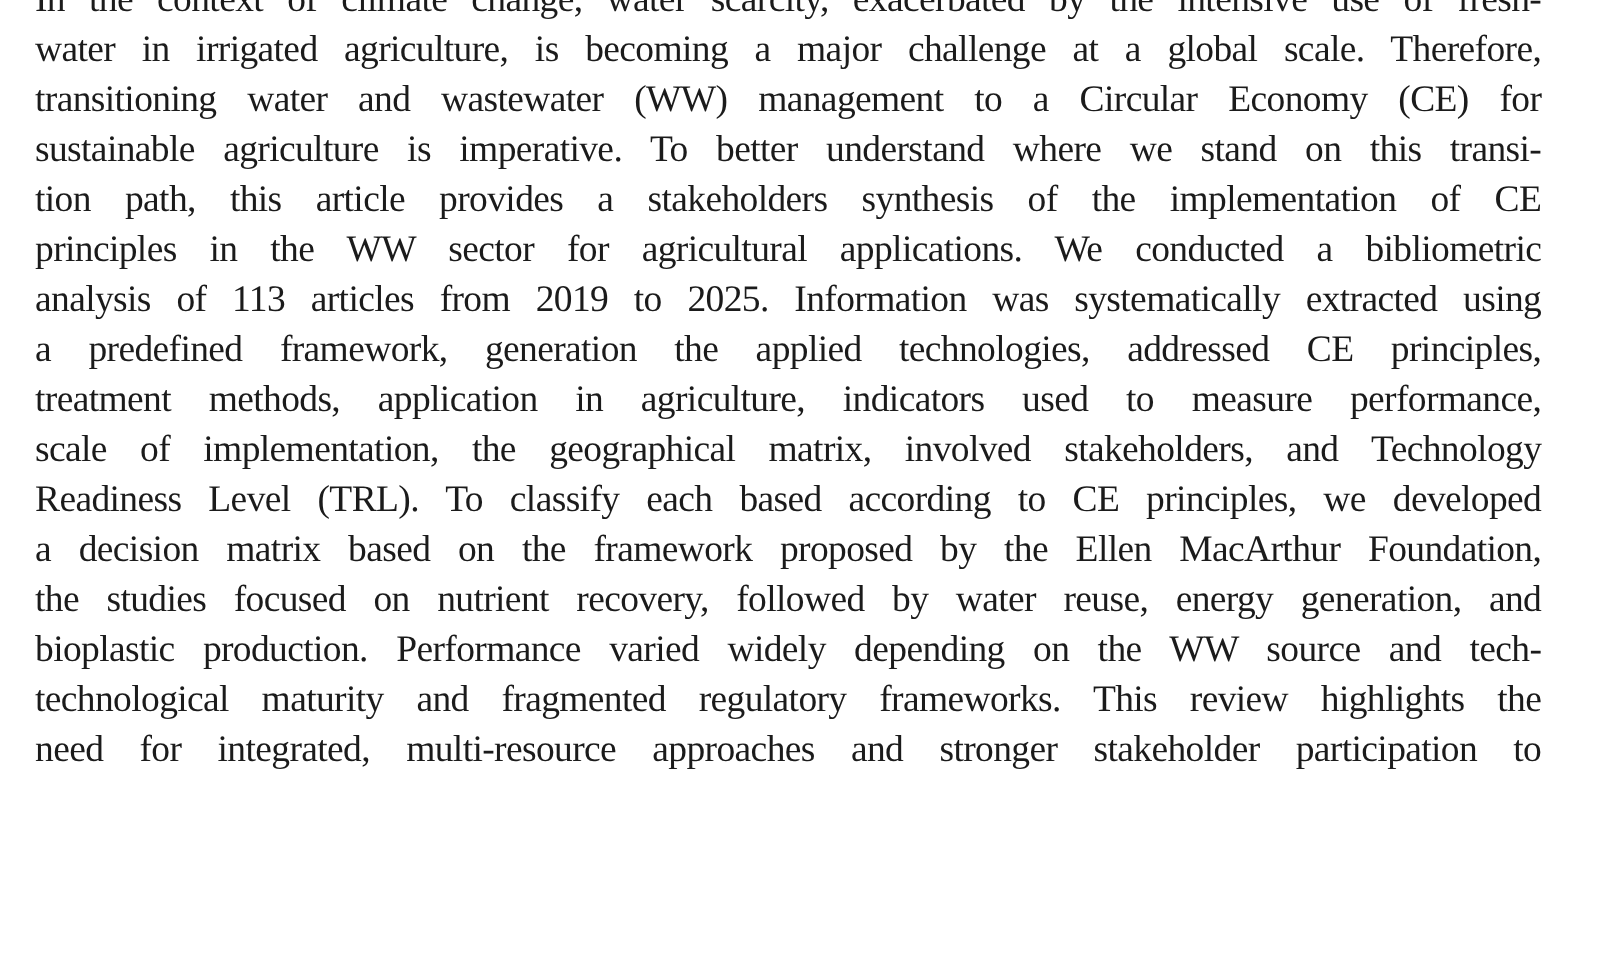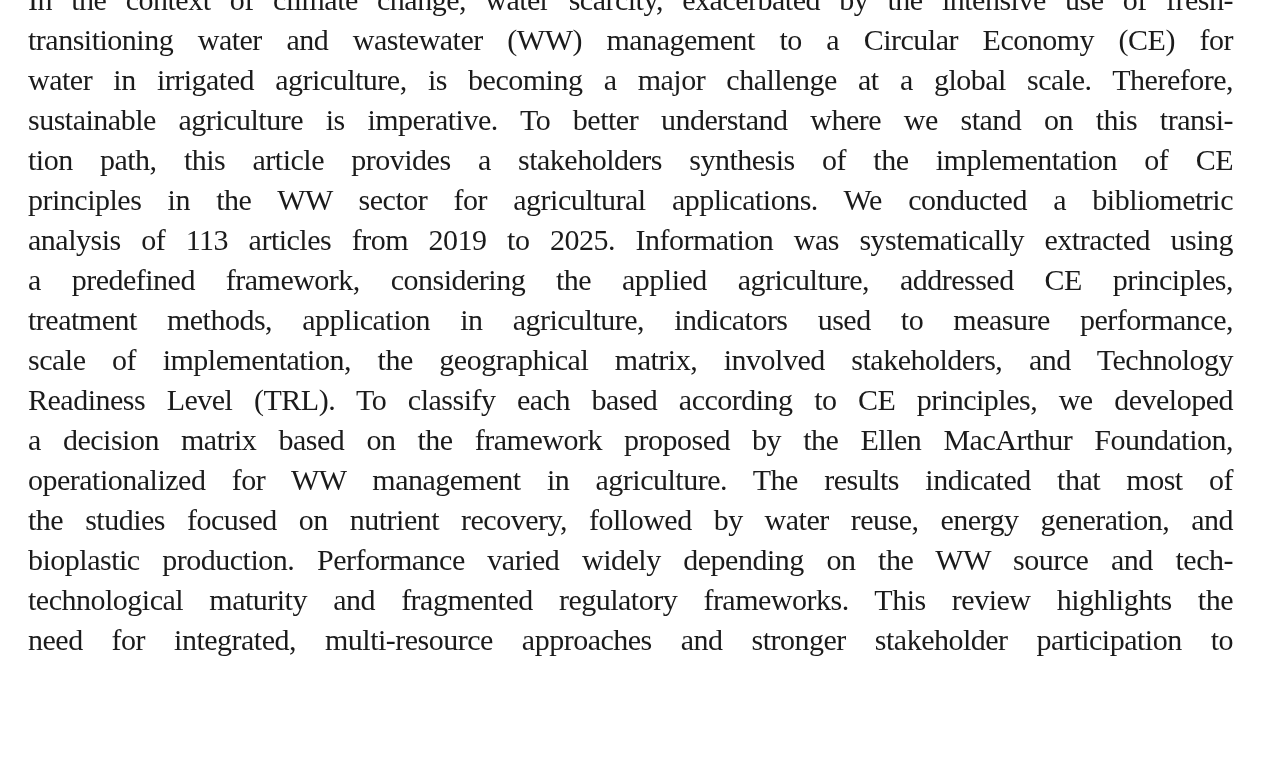--- a/index.html
+++ b/index.html
@@ -27,30 +27,29 @@
     text-align: justify;
     text-align-last: justify;
   }
 </style>
 </head>
 <body>
 
 <div class="page">
   <div class="abstract" id="abstract-text">
       <div class="line">In the context of climate change, water scarcity, exacerbated by the intensive use of fresh-</div>
+      <div class="line">water in irrigated agriculture, is becoming a major challenge at a global scale. Therefore,</div>
       <div class="line">transitioning water and wastewater (WW) management to a Circular Economy (CE) for</div>
-      <div class="line">water in irrigated agriculture, is becoming a major challenge at a global scale. Therefore,</div>
       <div class="line">sustainable agriculture is imperative. To better understand where we stand on this transi-</div>
       <div class="line">tion path, this article provides a stakeholders synthesis of the implementation of CE</div>
       <div class="line">principles in the WW sector for agricultural applications. We conducted a bibliometric</div>
       <div class="line">analysis of 113 articles from 2019 to 2025. Information was systematically extracted using</div>
-      <div class="line">a predefined framework, considering the applied agriculture, addressed CE principles,</div>
+      <div class="line">a predefined framework, generation the applied technologies, addressed CE principles,</div>
       <div class="line">treatment methods, application in agriculture, indicators used to measure performance,</div>
       <div class="line">scale of implementation, the geographical matrix, involved stakeholders, and Technology</div>
       <div class="line">Readiness Level (TRL). To classify each based according to CE principles, we developed</div>
       <div class="line">a decision matrix based on the framework proposed by the Ellen MacArthur Foundation,</div>
-      <div class="line">operationalized for WW management in agriculture. The results indicated that most of</div>
       <div class="line">the studies focused on nutrient recovery, followed by water reuse, energy generation, and</div>
       <div class="line">bioplastic production. Performance varied widely depending on the WW source and tech-</div>
       <div class="line">technological maturity and fragmented regulatory frameworks. This review highlights the</div>
       <div class="line">need for integrated, multi-resource approaches and stronger stakeholder participation to</div>
     </div>
 </div>
 
 </body></html>

